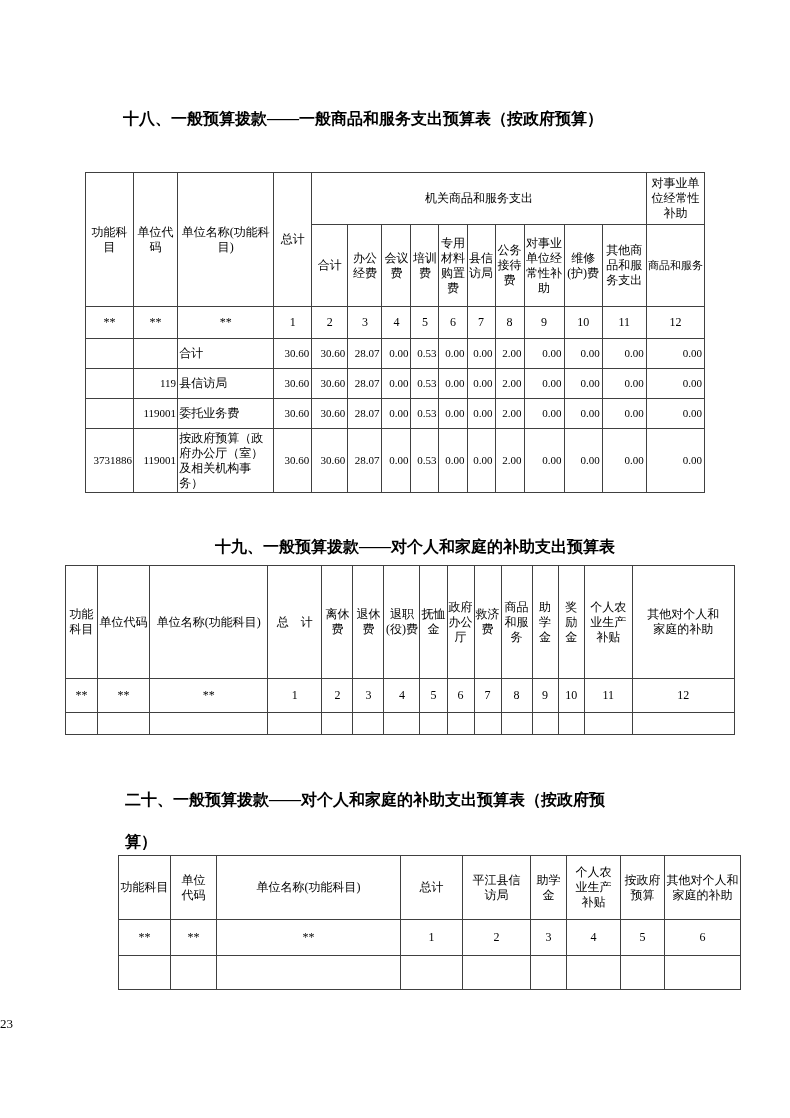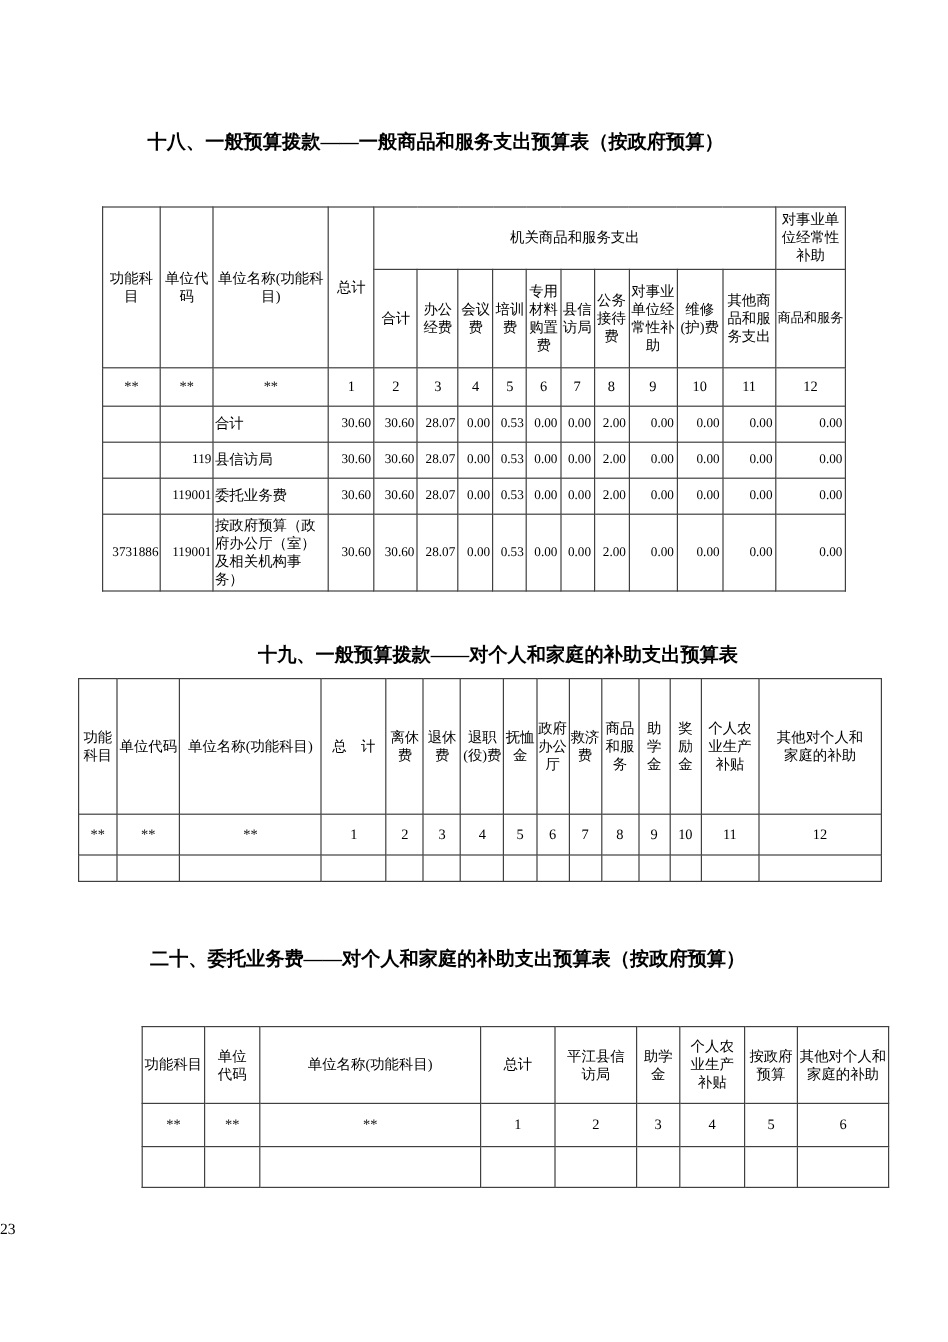--- a/index.html
+++ b/index.html
@@ -238,21 +238,21 @@
         <td></td>
         <td></td>
         <td></td>
         <td></td>
         <td></td>
         <td></td>
       </tr>
     </tbody>
   </table>
 
-  <div class="title t20">二十、委托业务费——对个人和家庭的补助支出预算表（按政府预算）</div>
+  <div class="title t20">二十、一般预算拨款——对个人和家庭的补助支出预算表（按政府预算）</div>
 
   <table class="tbl tbl20">
     <colgroup>
       <col style="width:52px">
         <col style="width:46px">
         <col style="width:184px">
         <col style="width:62px">
         <col style="width:68px">
         <col style="width:36px">
         <col style="width:54px">

